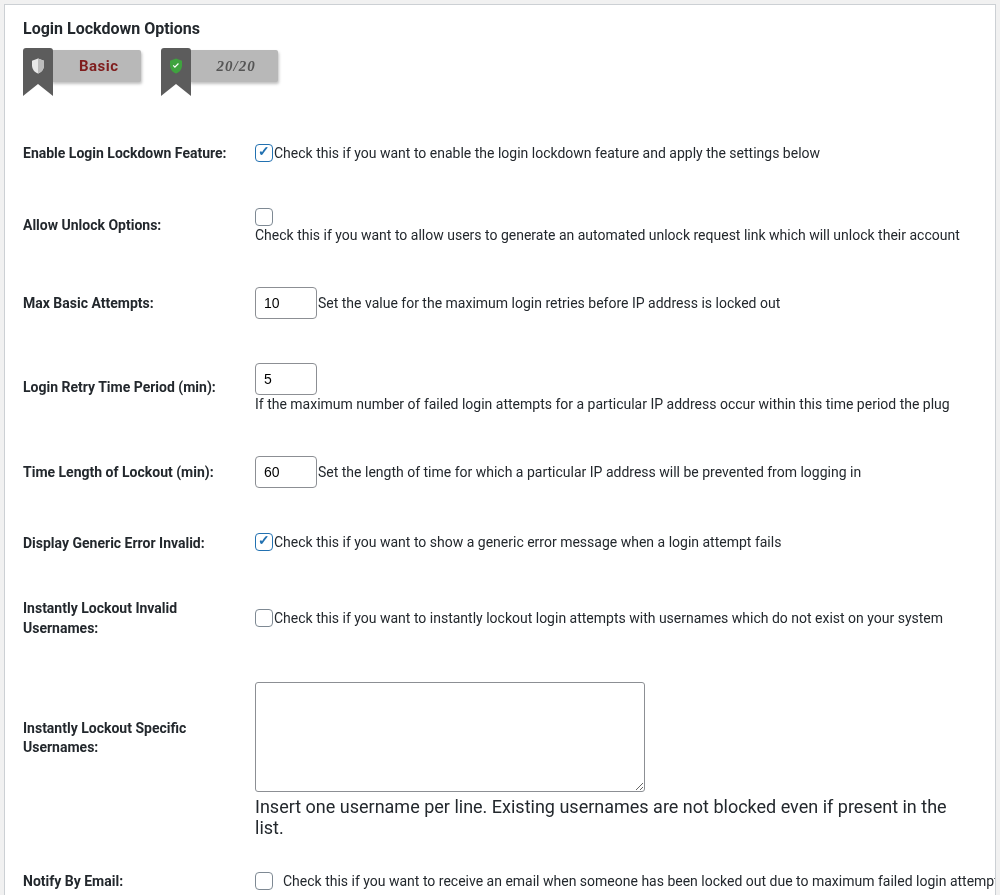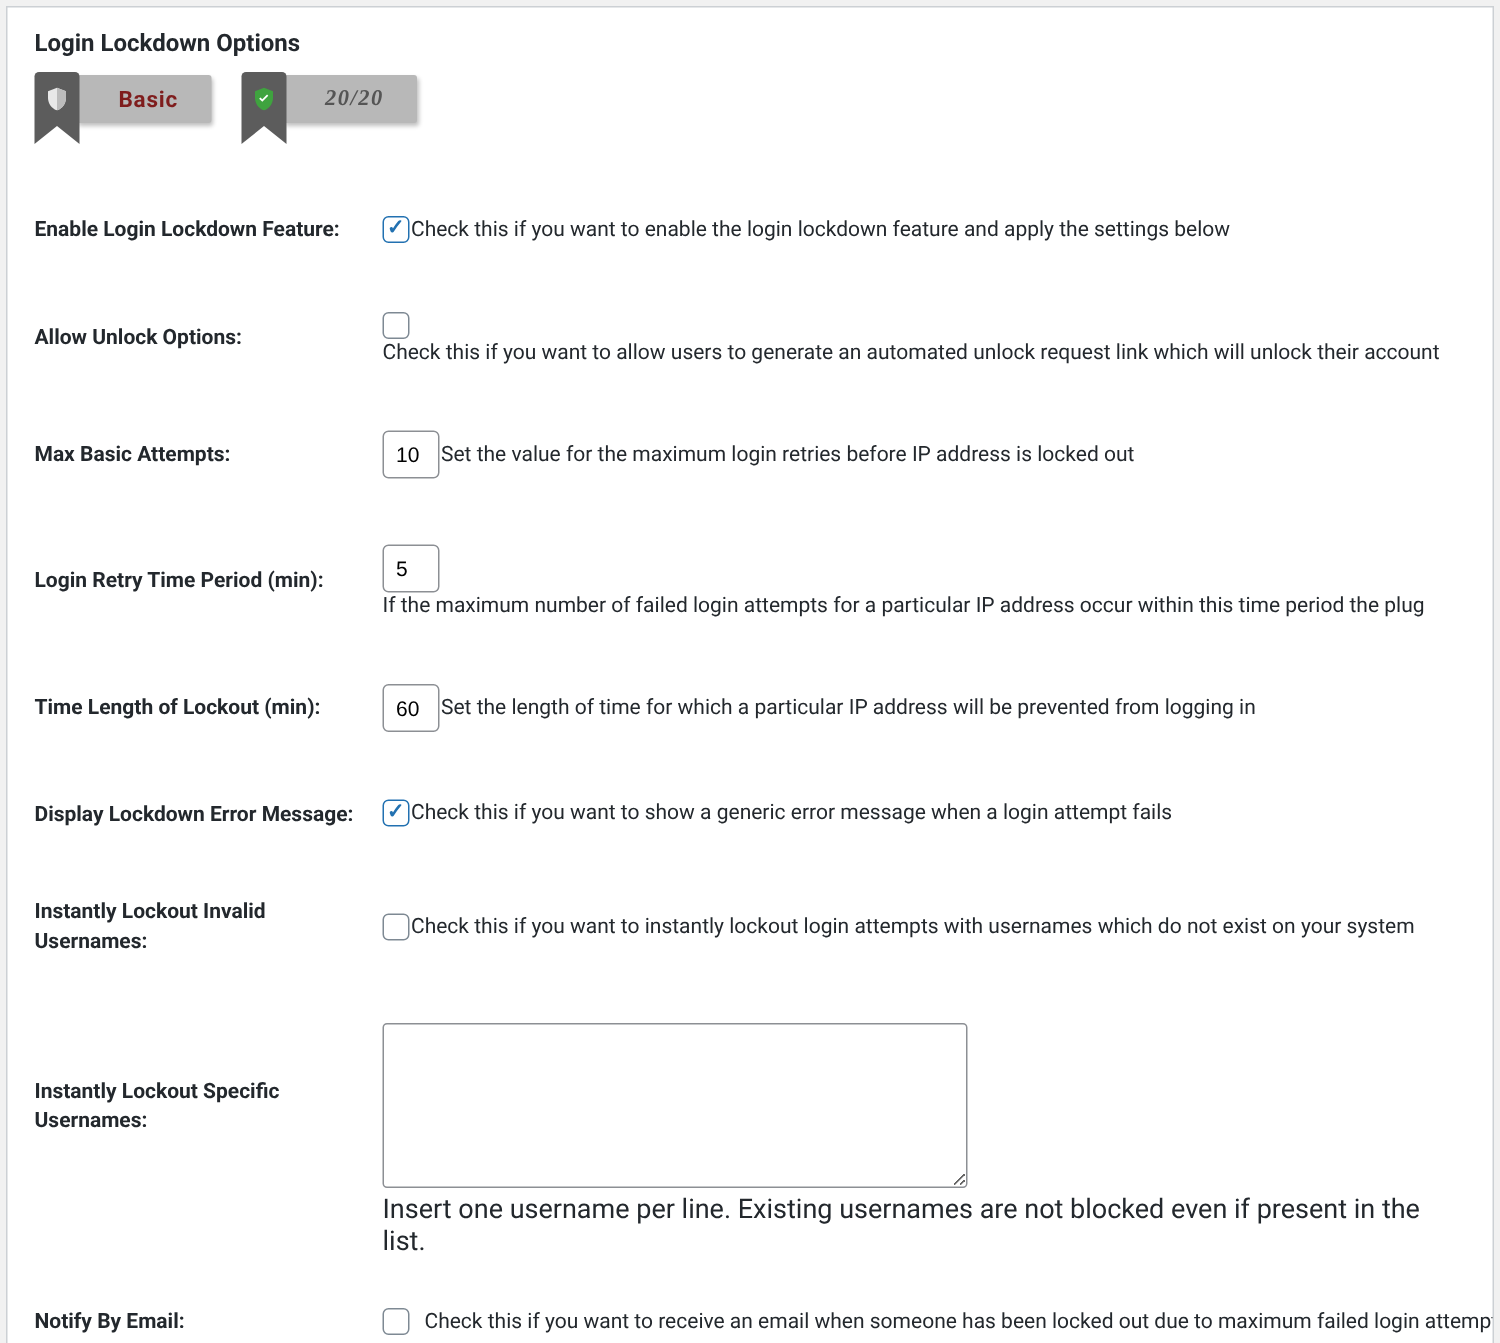--- a/index.html
+++ b/index.html
@@ -122,21 +122,21 @@
       color: #2271b1;
       font-size: 14px;
       font-weight: 700;
     }
     .desc {
       color: #23282d;
       font-size: 14px;
       white-space: nowrap;
     }
     .num-input {
-      width: 38px;
+      width: 62px;
       height: 32px;
       border: 1px solid #8c8f94;
       border-radius: 4px;
       padding: 0 8px;
       font-size: 14px;
     }
     .textarea-input {
       width: 390px;
       height: 110px;
       border: 1px solid #8c8f94;
@@ -220,21 +220,21 @@
 
   <div class="form-row">
     <div class="row-label">Time Length of Lockout (min):</div>
     <div class="row-content">
       <input type="text" class="num-input" value="60" style="">
       <span class="desc">Set the length of time for which a particular IP address will be prevented from logging in</span>
     </div>
   </div>
 
   <div class="form-row">
-    <div class="row-label">Display Lockdown Error Message:</div>
+    <div class="row-label">Display Generic Error Invalid:</div>
     <div class="row-content">
       <input type="checkbox" class="cb" checked="" style="">
       <span class="desc">Check this if you want to show a generic error message when a login attempt fails</span>
     </div>
   </div>
 
   <div class="form-row">
     <div class="row-label">Instantly Lockout Invalid Usernames:</div>
     <div class="row-content">
       <input type="checkbox" class="cb" style="">

